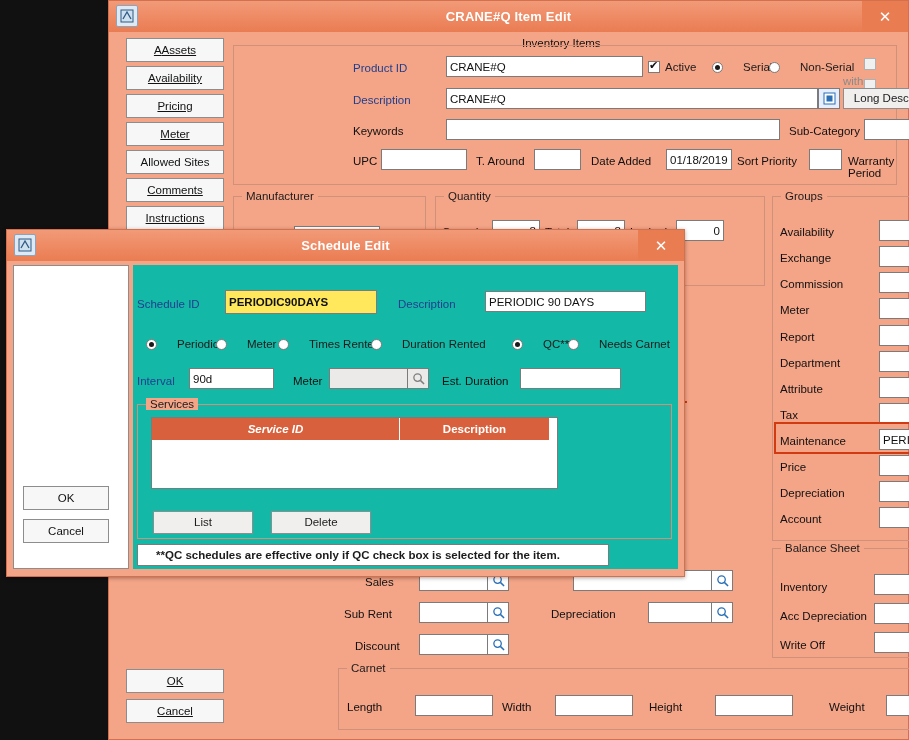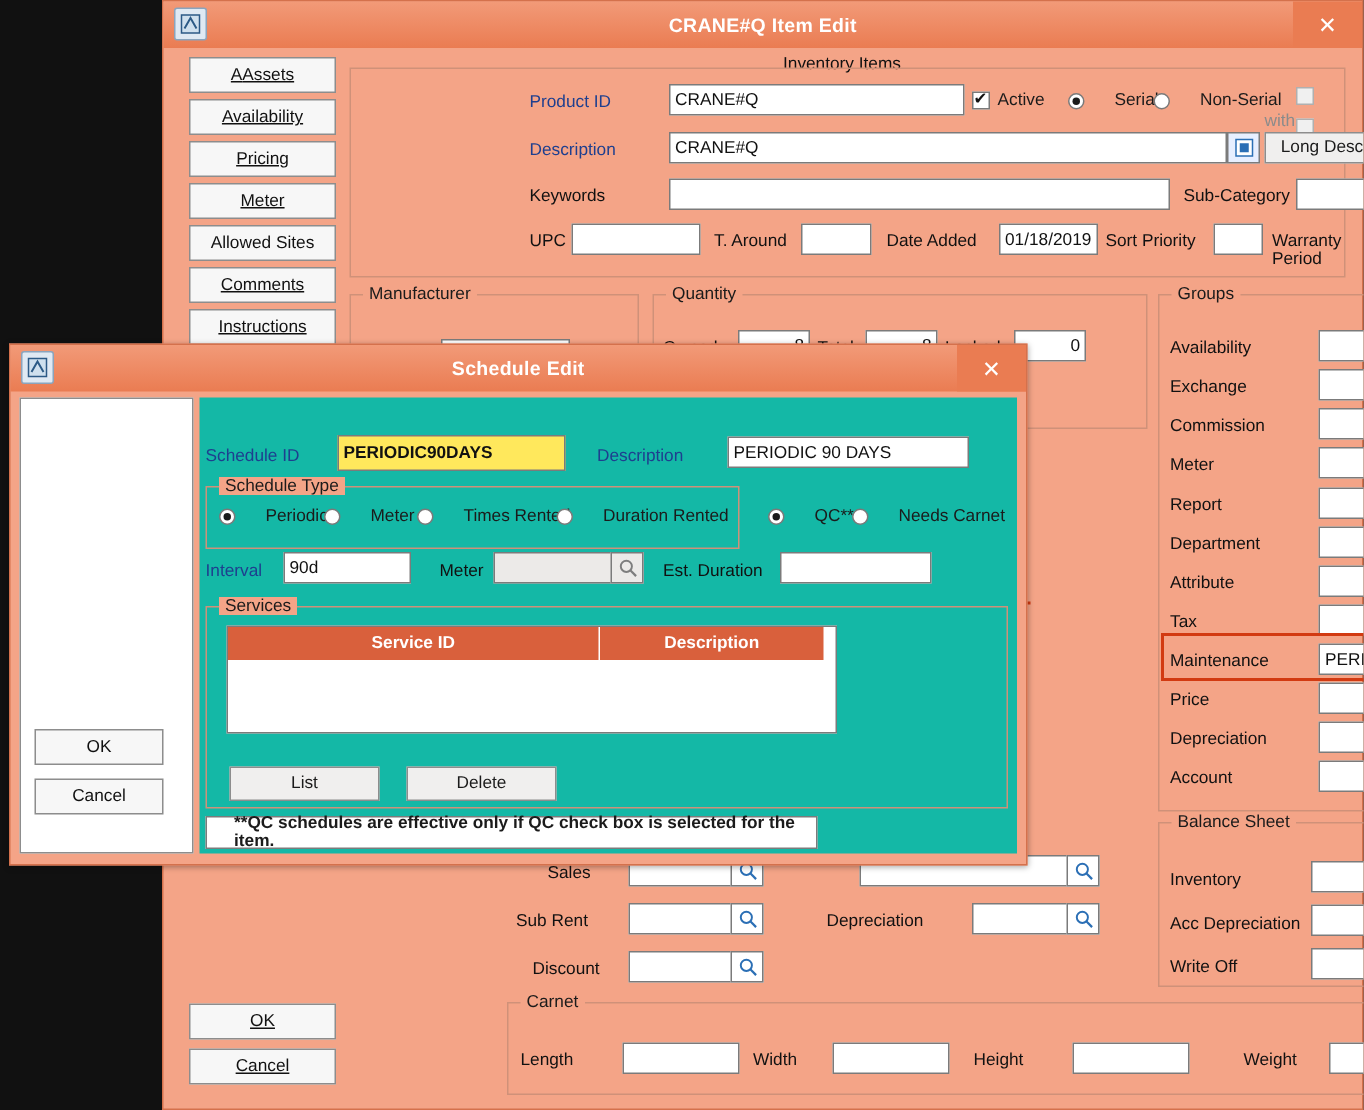--- a/index.html
+++ b/index.html
@@ -401,23 +401,20 @@
       <div class="navbtn" style="top:220px;"><span>OK</span></div>
       <div class="navbtn" style="top:253px;"><span>Cancel</span></div>
     </div>
 
     <div class="sched-main">
       <div class="lbl blue" style="left:4px; top:33px;">Schedule ID</div>
       <input class="inp yellow" style="left: 92px; top: 25px; width: 152px; height: 24px;" value="PERIODIC90DAYS">
       <div class="lbl blue" style="left:265px; top:33px;">Description</div>
       <input class="inp" style="left: 352px; top: 26px; width: 161px;" value="PERIODIC 90 DAYS">
 
-      <div class="fieldset" style="left:4px; top:59px; width:356px; height:42px;">
-        <span class="legend">Schedule Type</span>
-      </div>
       <div class="radio" style="left:13px; top:73px;">
           <span class="rdot on"></span>
           <span>Periodic</span>
         </div>
       <div class="radio" style="left:83px; top:73px;">
           <span class="rdot"></span>
           <span>Meter</span>
         </div>
       <div class="radio" style="left:145px; top:73px;">
           <span class="rdot"></span>
@@ -448,24 +445,24 @@
           </svg>
         </div>
       <div class="lbl" style="left:309px; top:110px;">Est. Duration</div>
       <input class="inp" style="left: 387px; top: 103px; width: 101px;" value="">
 
       <div class="fieldset" style="left:4px; top:139px; width:535px; height:135px;">
         <span class="legend">Services</span>
       </div>
       <div class="gridwrap" style="left:18px; top:152px; width:407px; height:72px;">
         <div class="gridhead">
-          <div class="gh" style="width:248px;">Service ID</div>
+          <div class="gh" style="width:248px;font-style:italic;">Service ID</div>
           <div class="gh" style="width:149px; border-right:none;">Description</div>
         </div>
       </div>
 
       <div class="btnflat" style="left:20px; top:246px; width:100px; height:23px; line-height:21px;">List</div>
       <div class="btnflat" style="left:138px; top:246px; width:100px; height:23px; line-height:21px;">Delete</div>
 
-      <div class="note" style="left:4px; top:279px; width:408px; height:22px;padding-left:18px;">**QC schedules are effective only if QC check box is selected for the item.</div>
+      <div class="note" style="left:4px; top:279px; width:472px; height:22px;padding-left:18px;">**QC schedules are effective only if QC check box is selected for the item.</div>
     </div>
   </div>
 </div>
 
 </body></html>

